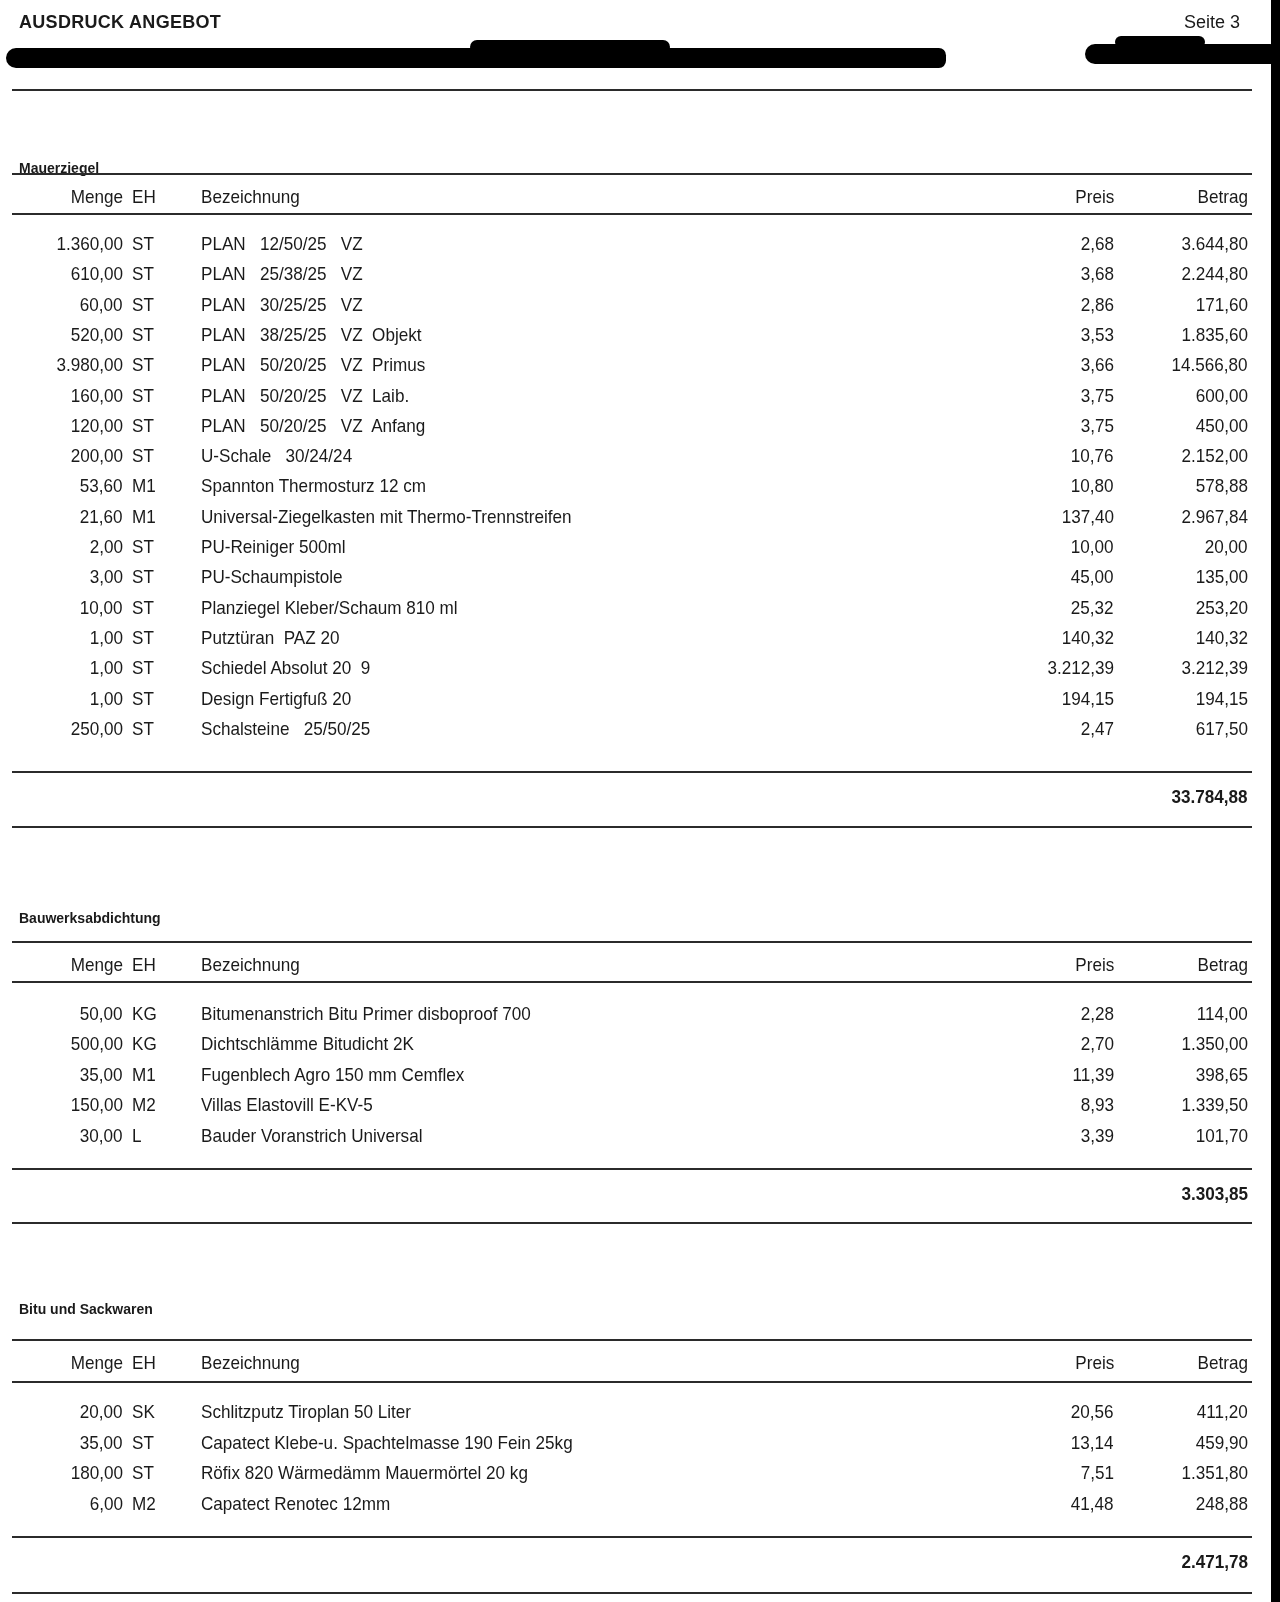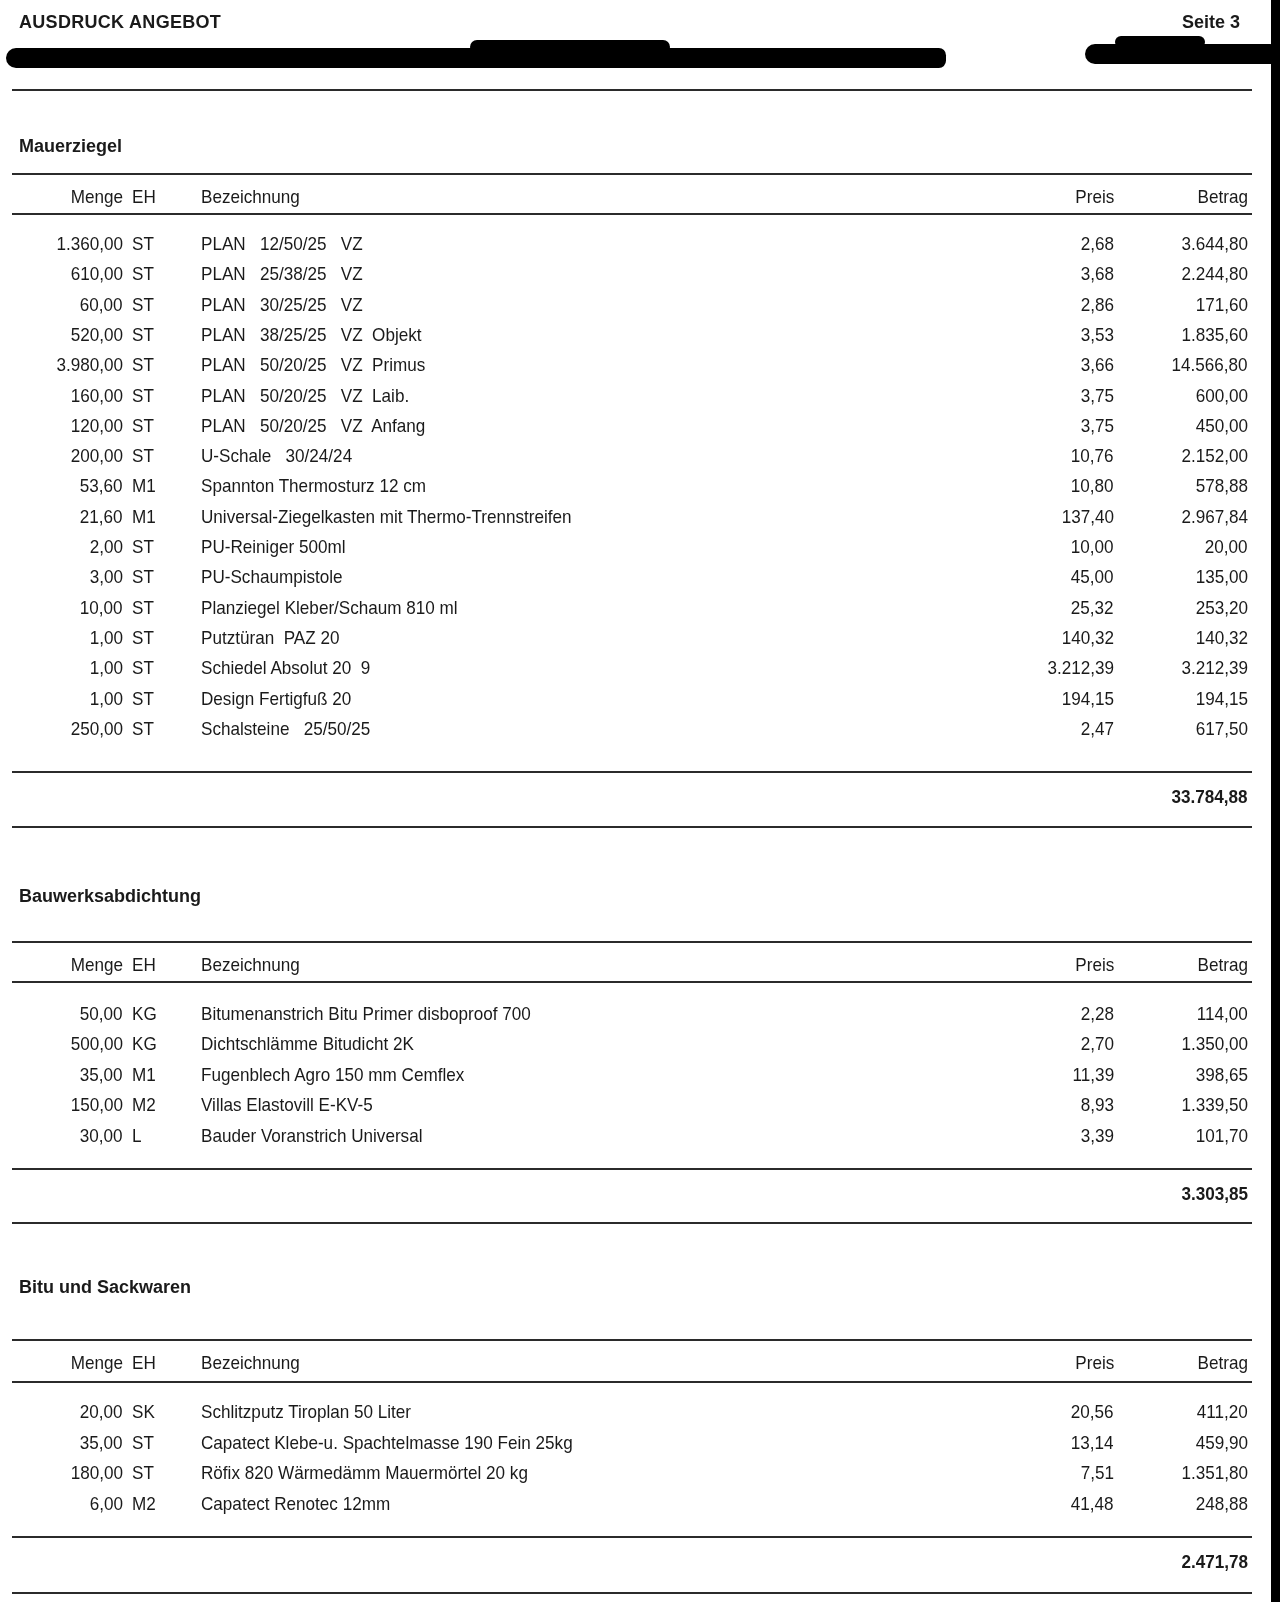--- a/index.html
+++ b/index.html
@@ -1,24 +1,24 @@
 <!DOCTYPE html>
 <html><head>
 <meta charset="utf-8">
 <style>
   html, body { margin:0; padding:0; background:#ffffff; }
   body { width:1280px; height:1602px; position:relative; overflow:hidden;
          font-family:"Liberation Sans", sans-serif; color:#1a1a1a; }
   .abs { position:absolute; }
   .doc-title { left:19px; top:12px; font-size:18px; font-weight:bold; letter-spacing:0.3px; }
-  .page-no { right:40px; top:12px; font-size:18px; font-weight:bold;margin-left:28px; }
+  .page-no { right:40px; top:12px; font-size:18px; font-weight:normal;margin-left:28px; }
   .redact { background:#000; border-radius:12px; }
   .rule { left:12px; width:1240px; height:2px; background:#2b2b2b; }
   .rule-thin { height:1.5px; }
-  .section-title { left:19px; font-size:18px; font-weight:bold; }
+  .section-title { left:19px; font-size:14px; font-weight:bold;margin-top:24px; }
   .cell { font-size:19px; line-height:24px; white-space:pre; transform:scaleX(0.9); }
   .menge { right:1128px; text-align:right; transform-origin:right center; }
   .eh { left:132px; transform-origin:left center; }
   .bez { left:201px; transform-origin:left center; }
   .preis { right:166px; text-align:right; transform-origin:right center; }
   .betrag { right:32px; text-align:right; transform-origin:right center; }
   .total { right:32px; font-size:19px; font-weight:bold; transform:scaleX(0.9); transform-origin:right center; }
   .hdr { font-size:19px; }
   .edge-bar { right:0; top:0; width:9px; height:1602px; background:#000; }
 </style>

